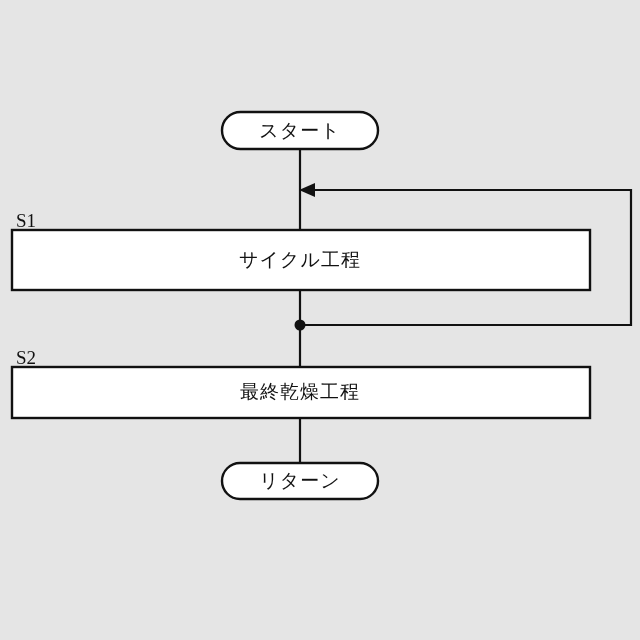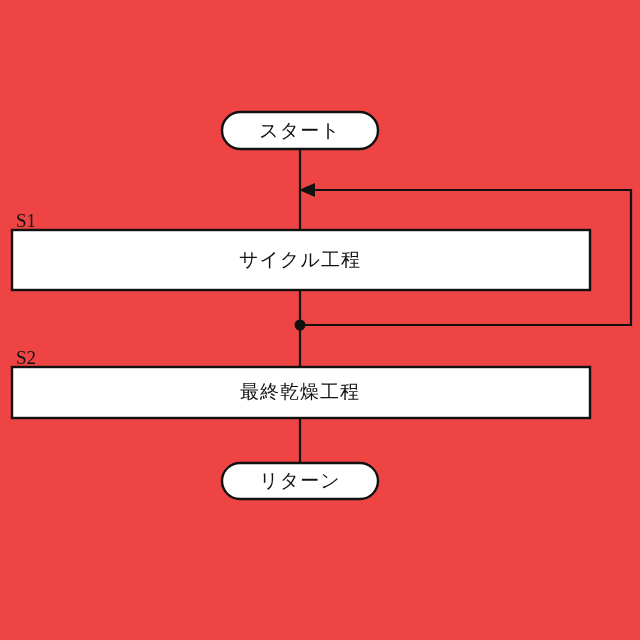--- a/index.html
+++ b/index.html
@@ -10,21 +10,21 @@
   body {
     width: 640px;
     height: 640px;
     font-family: "Liberation Sans", sans-serif;
     overflow: hidden;
   }
   #diagram-root {
     position: relative;
     width: 640px;
     height: 640px;
-    background: #ef4444;
+    background: #e5e5e5;
   }
   svg.flow-canvas {
     position: absolute;
     left: 0;
     top: 0;
     width: 640px;
     height: 640px;
     display: block;
   }
   .node-label {

